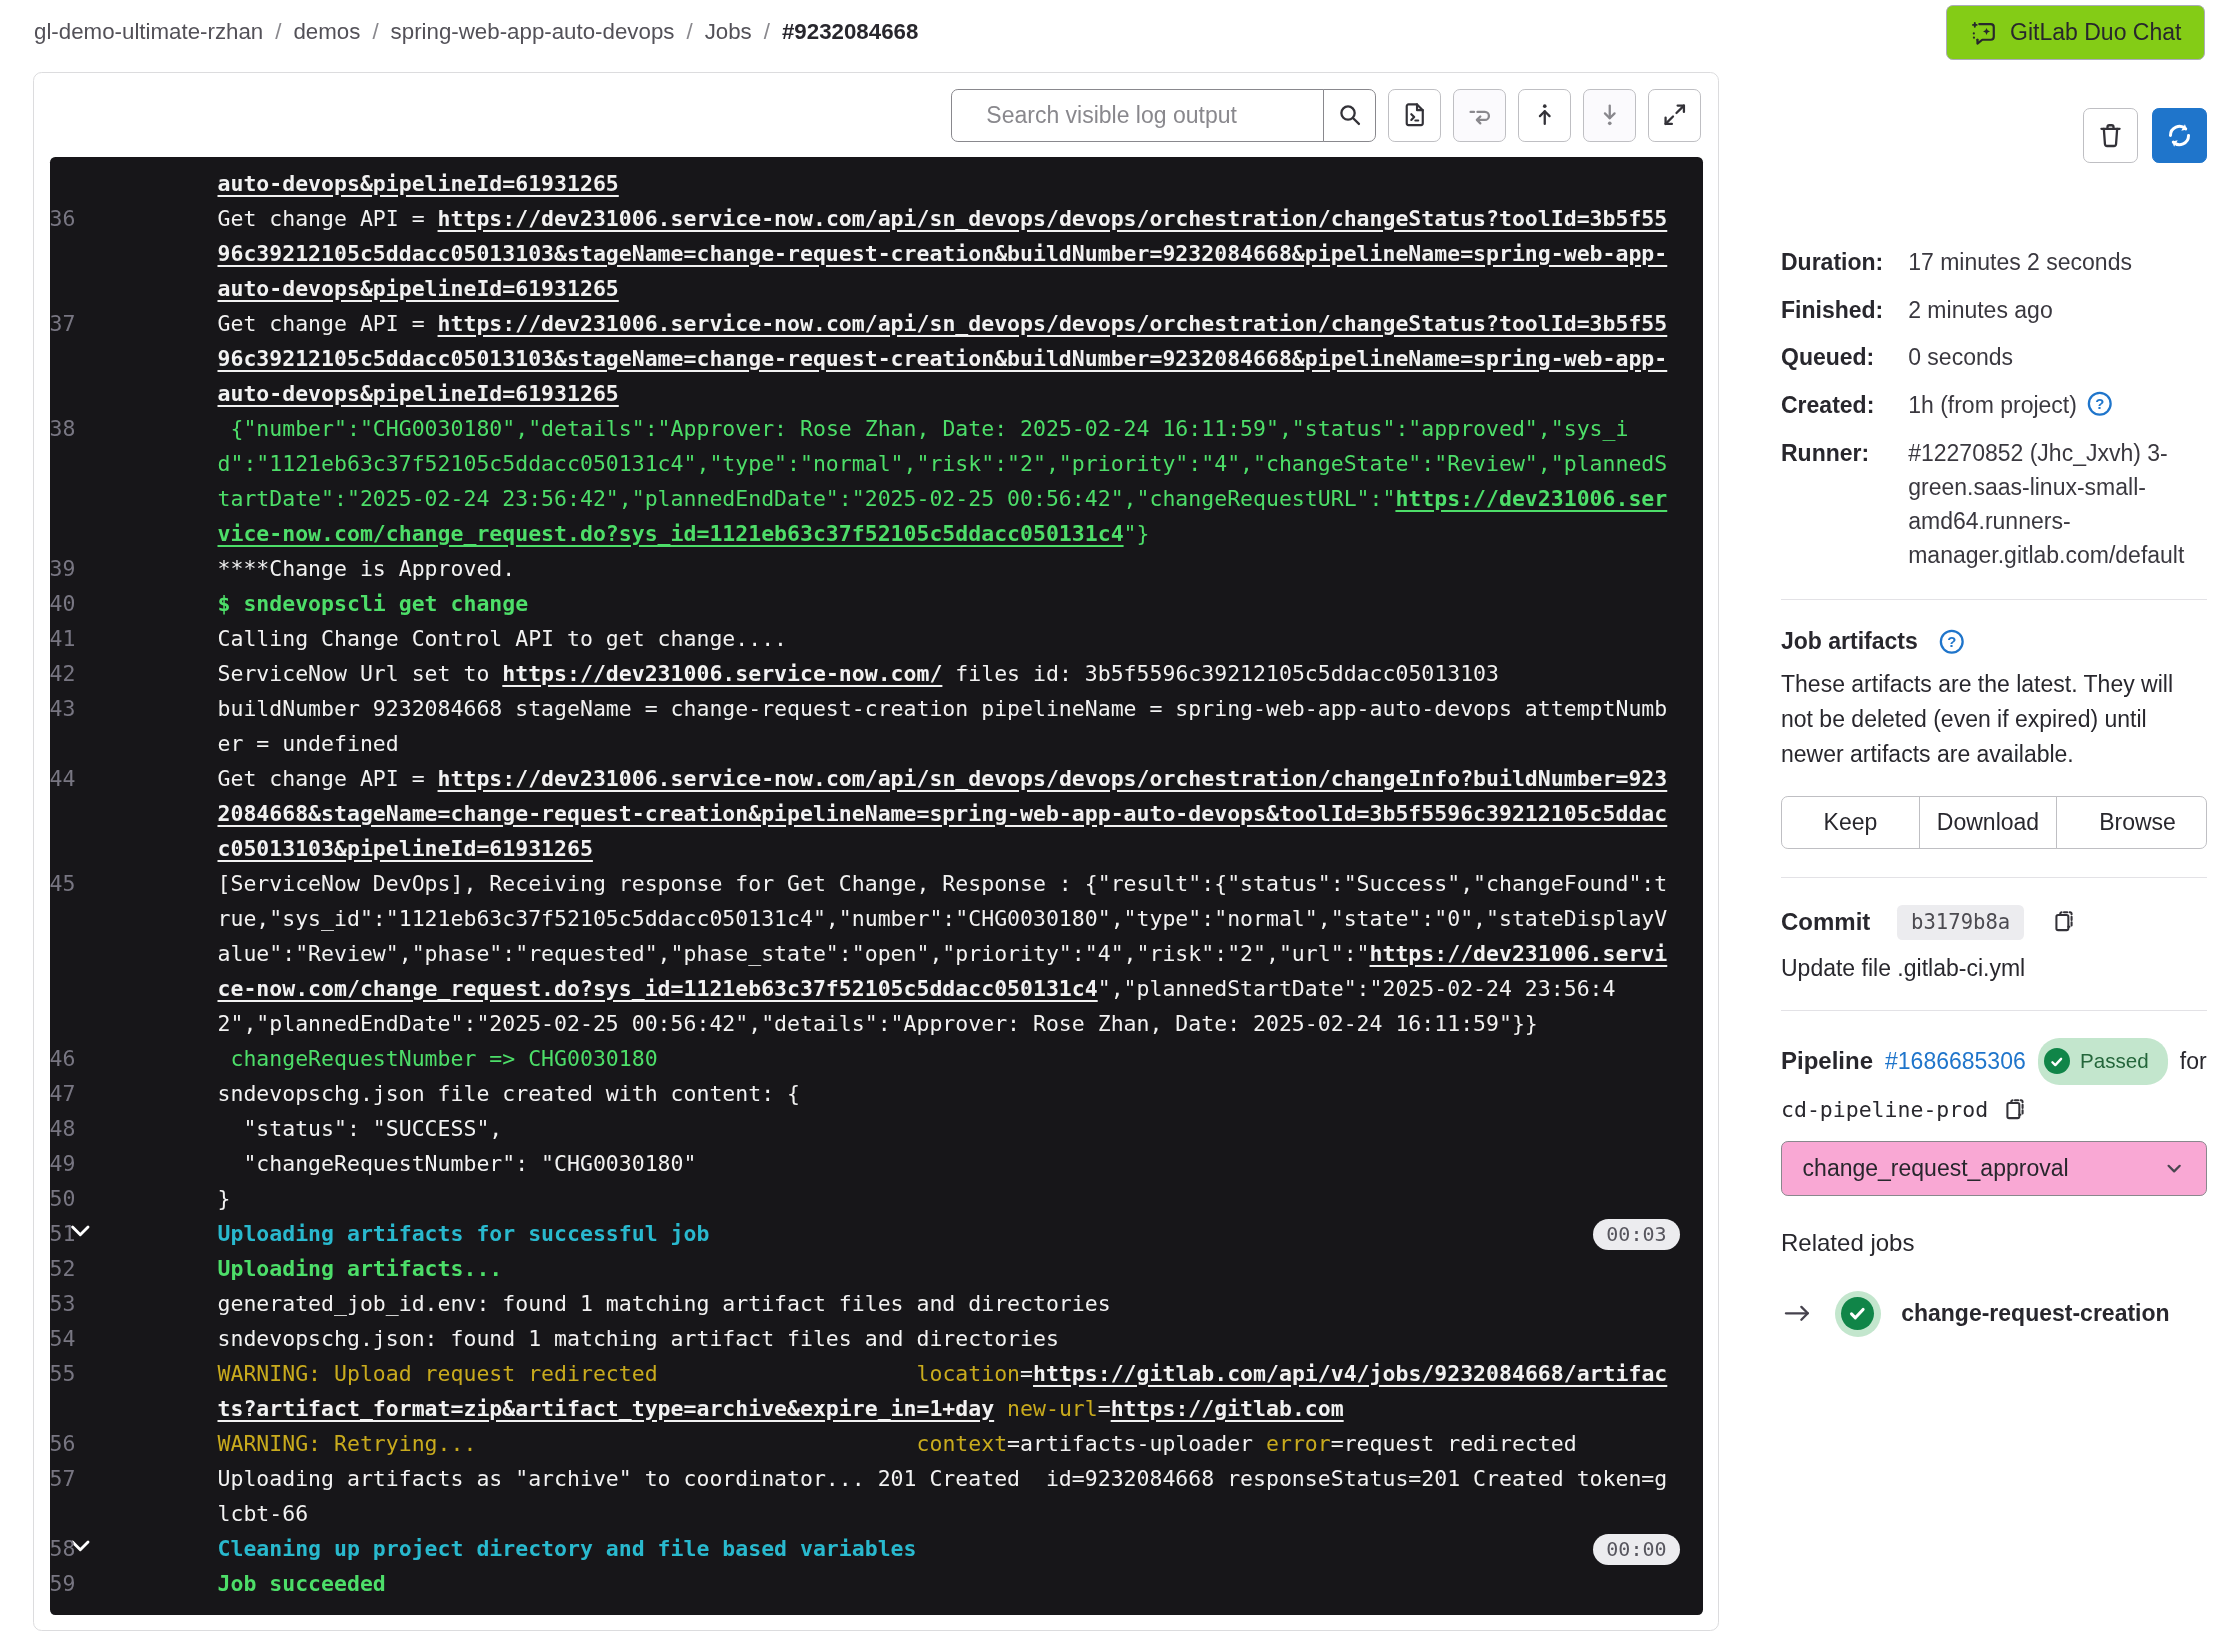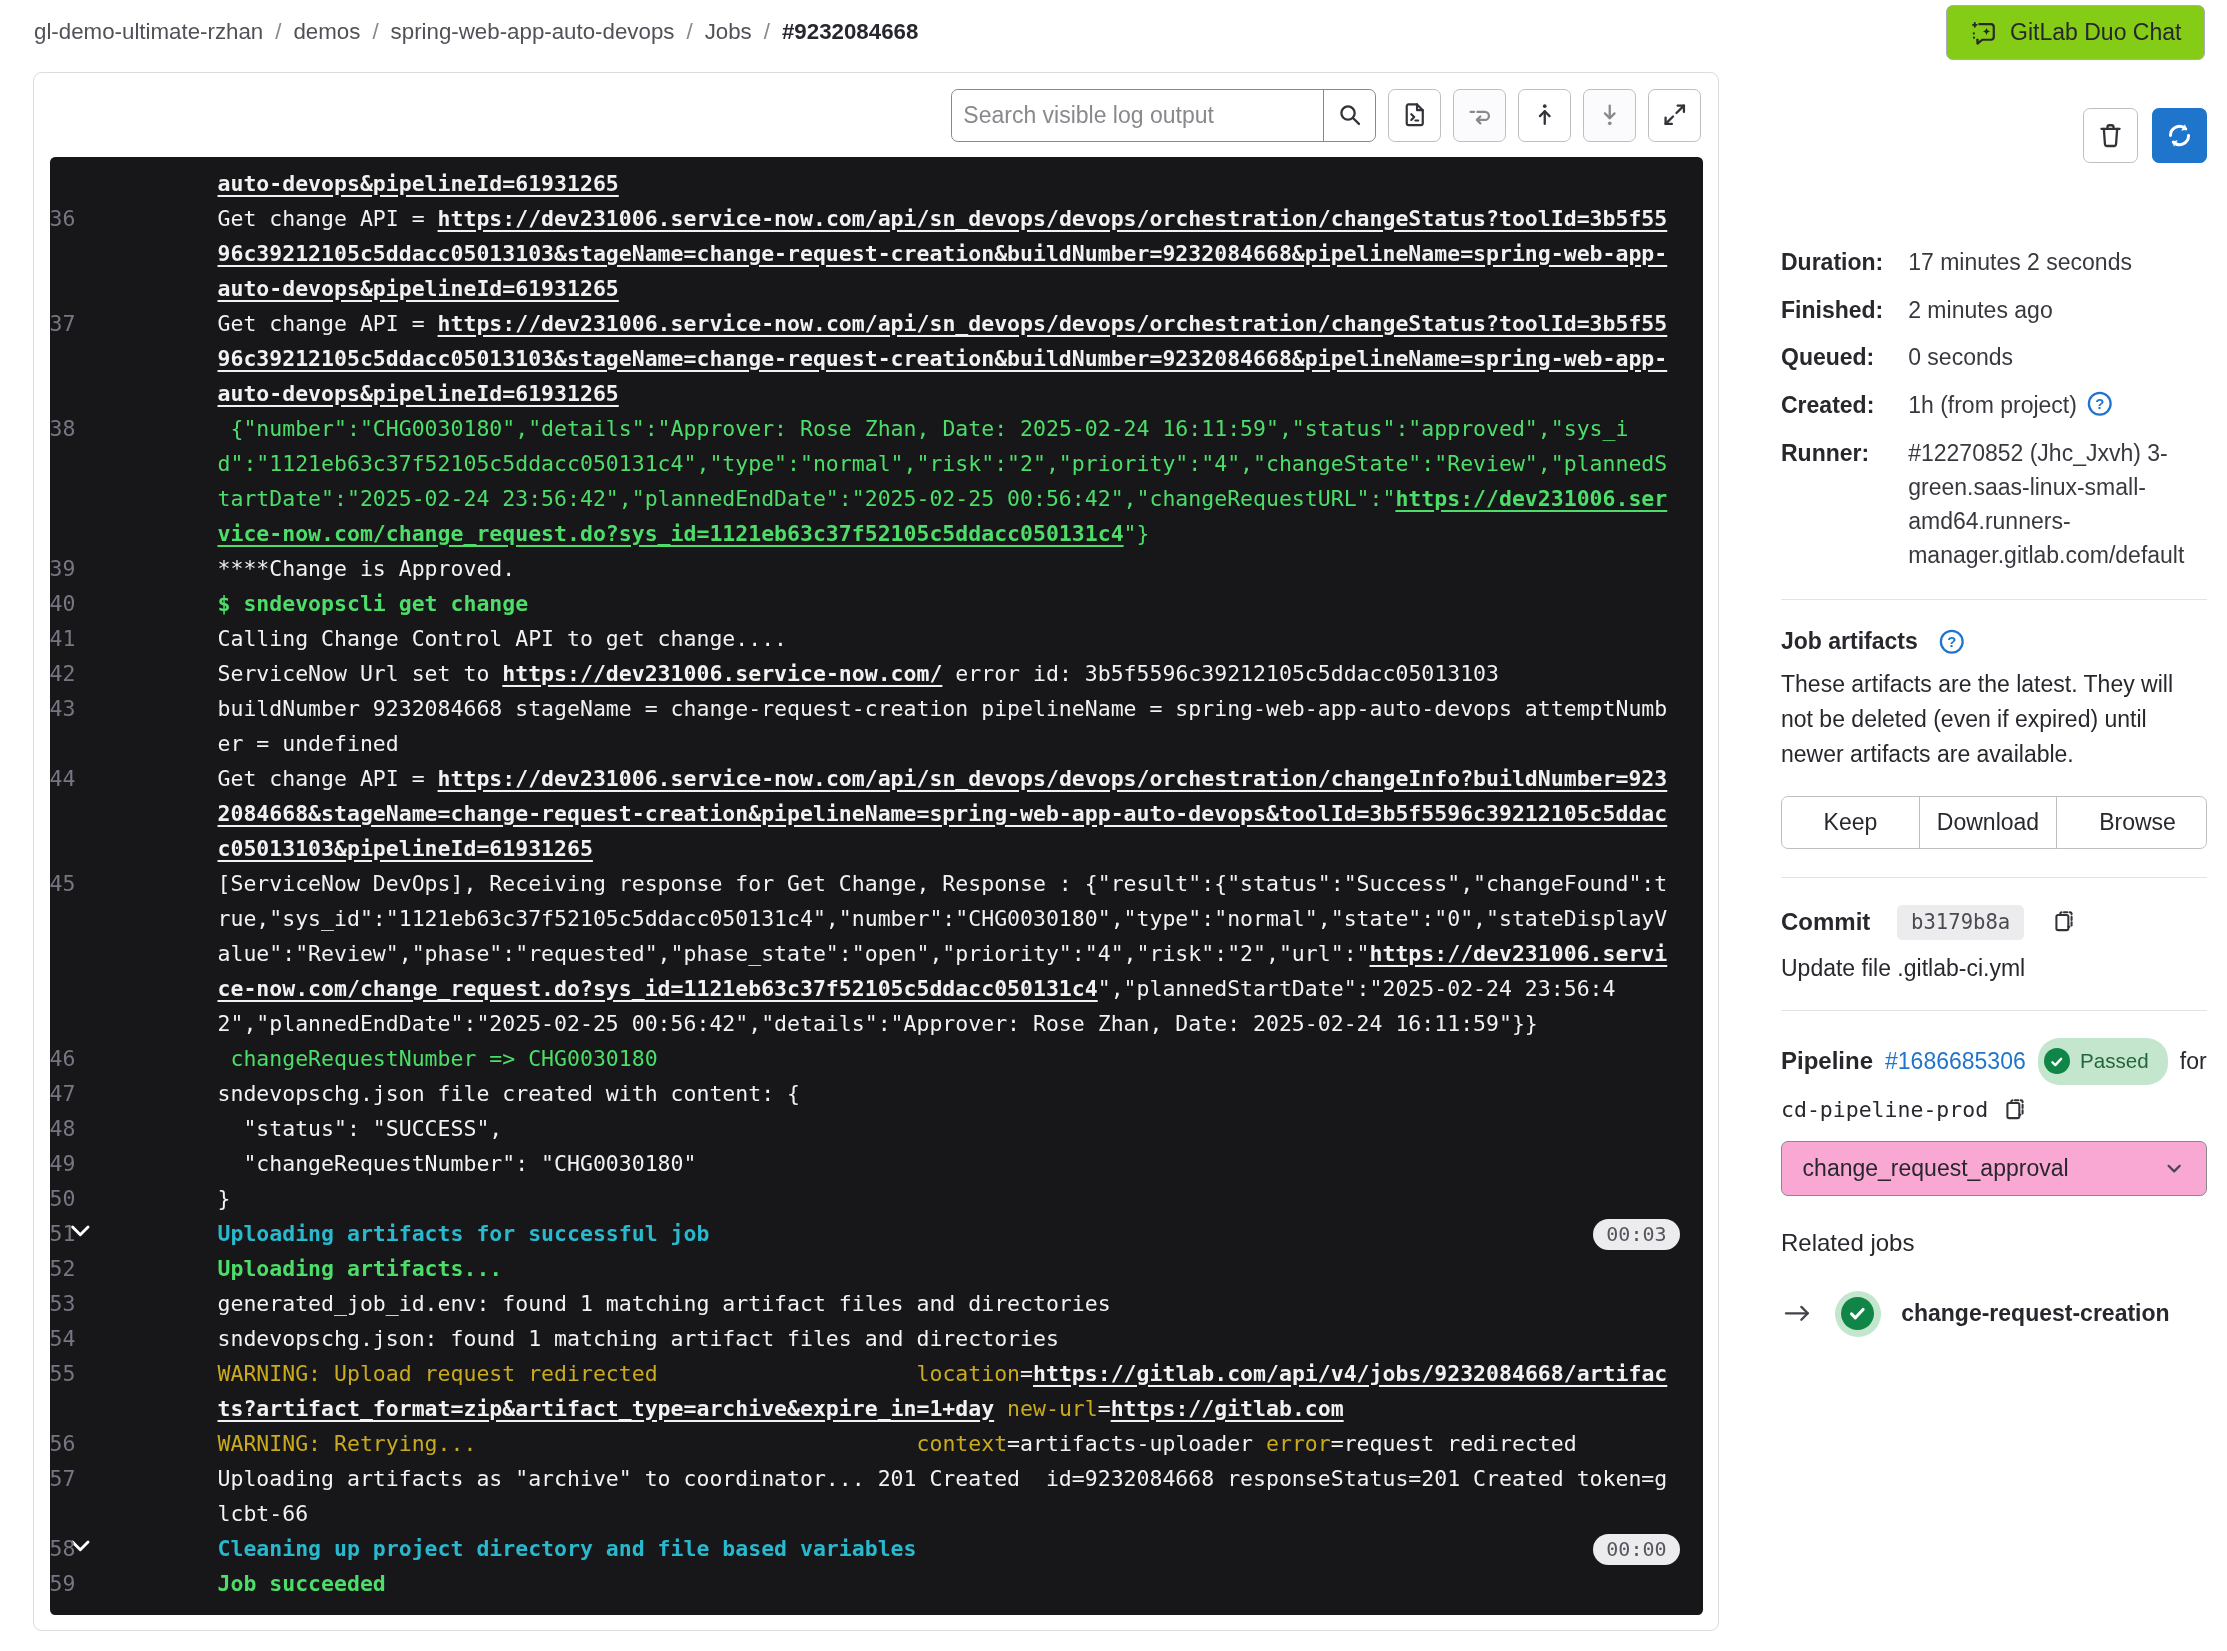--- a/index.html
+++ b/index.html
@@ -14,21 +14,21 @@
   .duo-btn { position:absolute; right:22.3px; top:5.2px; height:55px; display:flex; align-items:center; gap:12px;
     background:#84cc16; border:1.3px solid #ababbb; border-radius:6.9px; padding:0 22.3px; font-size:23px; color:#28272d;
     font-family:inherit; cursor:pointer; }
 
   
   .log-card { position:absolute; left:33px; top:72px; width:1686px; height:1559px; background:#fff;
     border:1.3px solid #dcdcde; border-radius:8.6px; }
   .toolbar { position:absolute; top:15.5px; right:17px; display:flex; gap:12px; align-items:center; }
   .search-group { display:flex; }
   .search-group input { width:373px; height:53px; border:1.3px solid #89888d; border-radius:6.9px 0 0 6.9px;
-    font-size:23px; padding:0 11px; color:#28272d; font-family:inherit; outline:none; }
+    font-size:23px; padding:0 34px; color:#28272d; font-family:inherit; outline:none; }
   .search-group input::placeholder { color:#89888d; }
   .icon-btn { width:53px; height:53px; background:#fff; border:1.3px solid #bfbfc3; border-radius:6.9px;
     display:flex; align-items:center; justify-content:center; cursor:pointer; color:#333238; }
   .search-group .icon-btn { border:1.3px solid #89888d; border-radius:0 6.9px 6.9px 0; margin-left:-1.3px; }
   .icon-btn.disabled { background:#fbfafd; color:#89888d; cursor:default; }
 
   .log { position:absolute; left:15.5px; right:15.5px; top:84px; bottom:15.5px; background:#171619; border-radius:5.2px;
     overflow:hidden; padding-top:8.6px; font-family:"DejaVu Sans Mono",monospace; font-size:21.5px; line-height:35px; color:#f2f2f2; }
   .log-line { position:relative; padding-left:168px; padding-right:29px; min-height:35px; }
   .lnum { position:absolute; left:0; top:0; width:127px; text-align:left; color:#787682; cursor:pointer; }
@@ -199,21 +199,21 @@
       <div class="log-line">
         <span class="lnum">40</span>
         <span class="ltext"><span class="seg green bold">$ sndevopscli get change</span></span>
       </div>
       <div class="log-line">
         <span class="lnum">41</span>
         <span class="ltext"><span class="seg">Calling Change Control API to get change....</span></span>
       </div>
       <div class="log-line">
         <span class="lnum">42</span>
-        <span class="ltext"><span class="seg">ServiceNow Url set to </span><span class="seg link">https://dev231006.service-now.com/</span><span class="seg"> error id: 3b5f5596c39212105c5ddacc05013103</span></span>
+        <span class="ltext"><span class="seg">ServiceNow Url set to </span><span class="seg link">https://dev231006.service-now.com/</span><span class="seg"> files id: 3b5f5596c39212105c5ddacc05013103</span></span>
       </div>
       <div class="log-line">
         <span class="lnum">43</span>
         <span class="ltext"><span class="seg">buildNumber 9232084668 stageName = change-request-creation pipelineName = spring-web-app-auto-devops attemptNumber = undefined</span></span>
       </div>
       <div class="log-line">
         <span class="lnum">44</span>
         <span class="ltext"><span class="seg">Get change API = </span><span class="seg link">https://dev231006.service-now.com/api/sn_devops/devops/orchestration/changeInfo?buildNumber=9232084668&amp;stageName=change-request-creation&amp;pipelineName=spring-web-app-auto-devops&amp;toolId=3b5f5596c39212105c5ddacc05013103&amp;pipelineId=61931265</span></span>
       </div>
       <div class="log-line">

